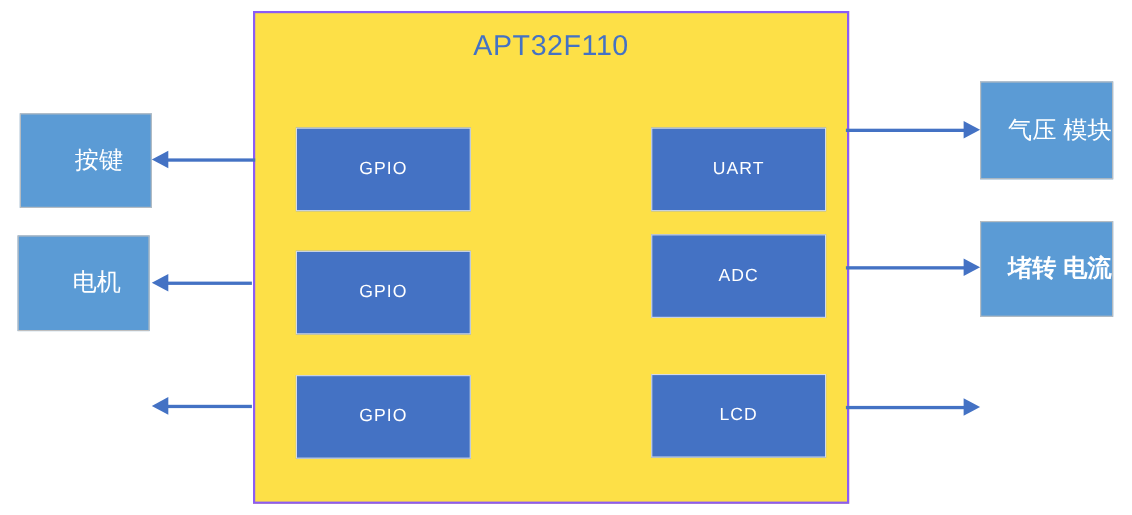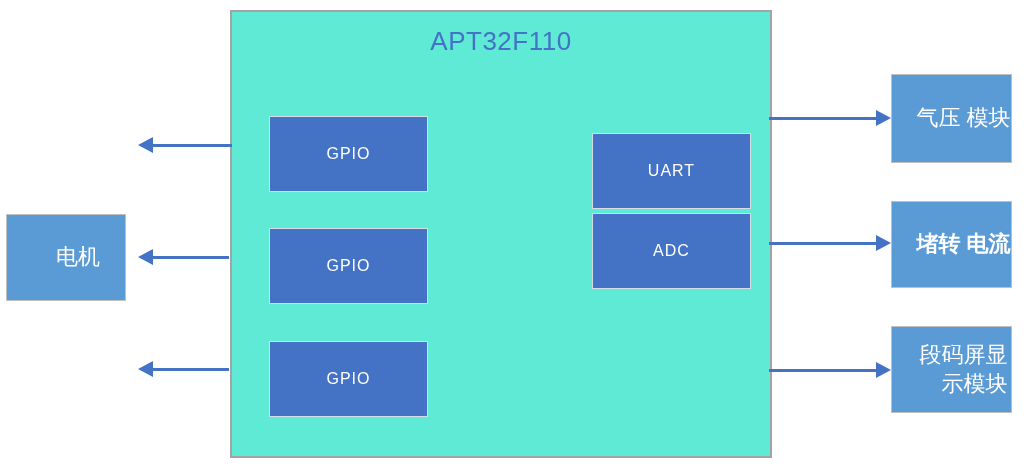--- a/index.html
+++ b/index.html
@@ -15,22 +15,22 @@
     background: #ffffff;
     overflow: hidden;
   }
   
   .mcu-box {
     position: absolute;
     left: 230px;
     top: 10px;
     width: 538px;
     height: 444px;
-    border: 2px solid #a3a3a3;
-    background: #5eead4;
+    border: 2px solid #8b5cf6;
+    background: #fde047;
   }
   .mcu-title {
     position: absolute;
     top: 14px;
     left: 0;
     right: 0;
     text-align: center;
     font-size: 26px;
     color: #4472C4;
     letter-spacing: 0.5px;
@@ -54,21 +54,21 @@
   .module {
     position: absolute;
     background: #5B9BD5;
     border: 1px solid #BFBFBF;
     color: #ffffff;
     font-size: 22px;
     line-height: 1.3;
     display: flex;
     align-items: center;
     justify-content: center;
-    text-align: right;
+    text-align: left;
     white-space: pre-line;
     box-sizing: border-box;
     padding-left: 24px;
   }
   
   .arrow {
     position: absolute;
     height: 16px;
   }
   .arrow .shaft {
@@ -102,29 +102,29 @@
 <div class="canvas">
 
   <div class="mcu-box">
     <div class="mcu-title">APT32F110</div>
   </div>
 
   <div class="port" style="left:269px; top:116px;">GPIO</div>
   <div class="port" style="left:269px; top:228px;">GPIO</div>
   <div class="port" style="left:269px; top:341px;">GPIO</div>
 
-  <div class="port" style="left:592px; top:133px;text-align:right;">UART</div>
+  <div class="port" style="left:592px; top:116px;text-align:right;">UART</div>
   <div class="port" style="left:592px; top:213px;text-align:center;">ADC</div>
+  <div class="port" style="left:592px; top:340px;">LCD</div>
 
-  <div class="module" style="left:6px; top:214px; width:120px; height:87px;">电机</div>
+  <div class="module" style="left:18px; top:103px; width:120px; height:86px;">按键</div>
+  <div class="module" style="left:16px; top:214px; width:120px; height:87px;">电机</div>
 
   <div class="module" style="left:891px; top:74px; width:121px; height:89px;">气压 模块</div>
   <div class="module" style="left:891px; top:201px; width:121px; height:87px;font-weight:bold;">堵转 电流</div>
-  <div class="module" style="left:891px; top:326px; width:121px; height:87px;">段码屏显
-示模块</div>
 
   <div class="arrow dir-left" style="left:138px; top:137px; width:94px;">
     <span class="arrowhead"></span>
     <span class="shaft"></span>
   </div>
   <div class="arrow dir-left" style="left:138px; top:249px; width:91px;">
     <span class="arrowhead"></span>
     <span class="shaft"></span>
   </div>
   <div class="arrow dir-left" style="left:138px; top:361px; width:91px;">

